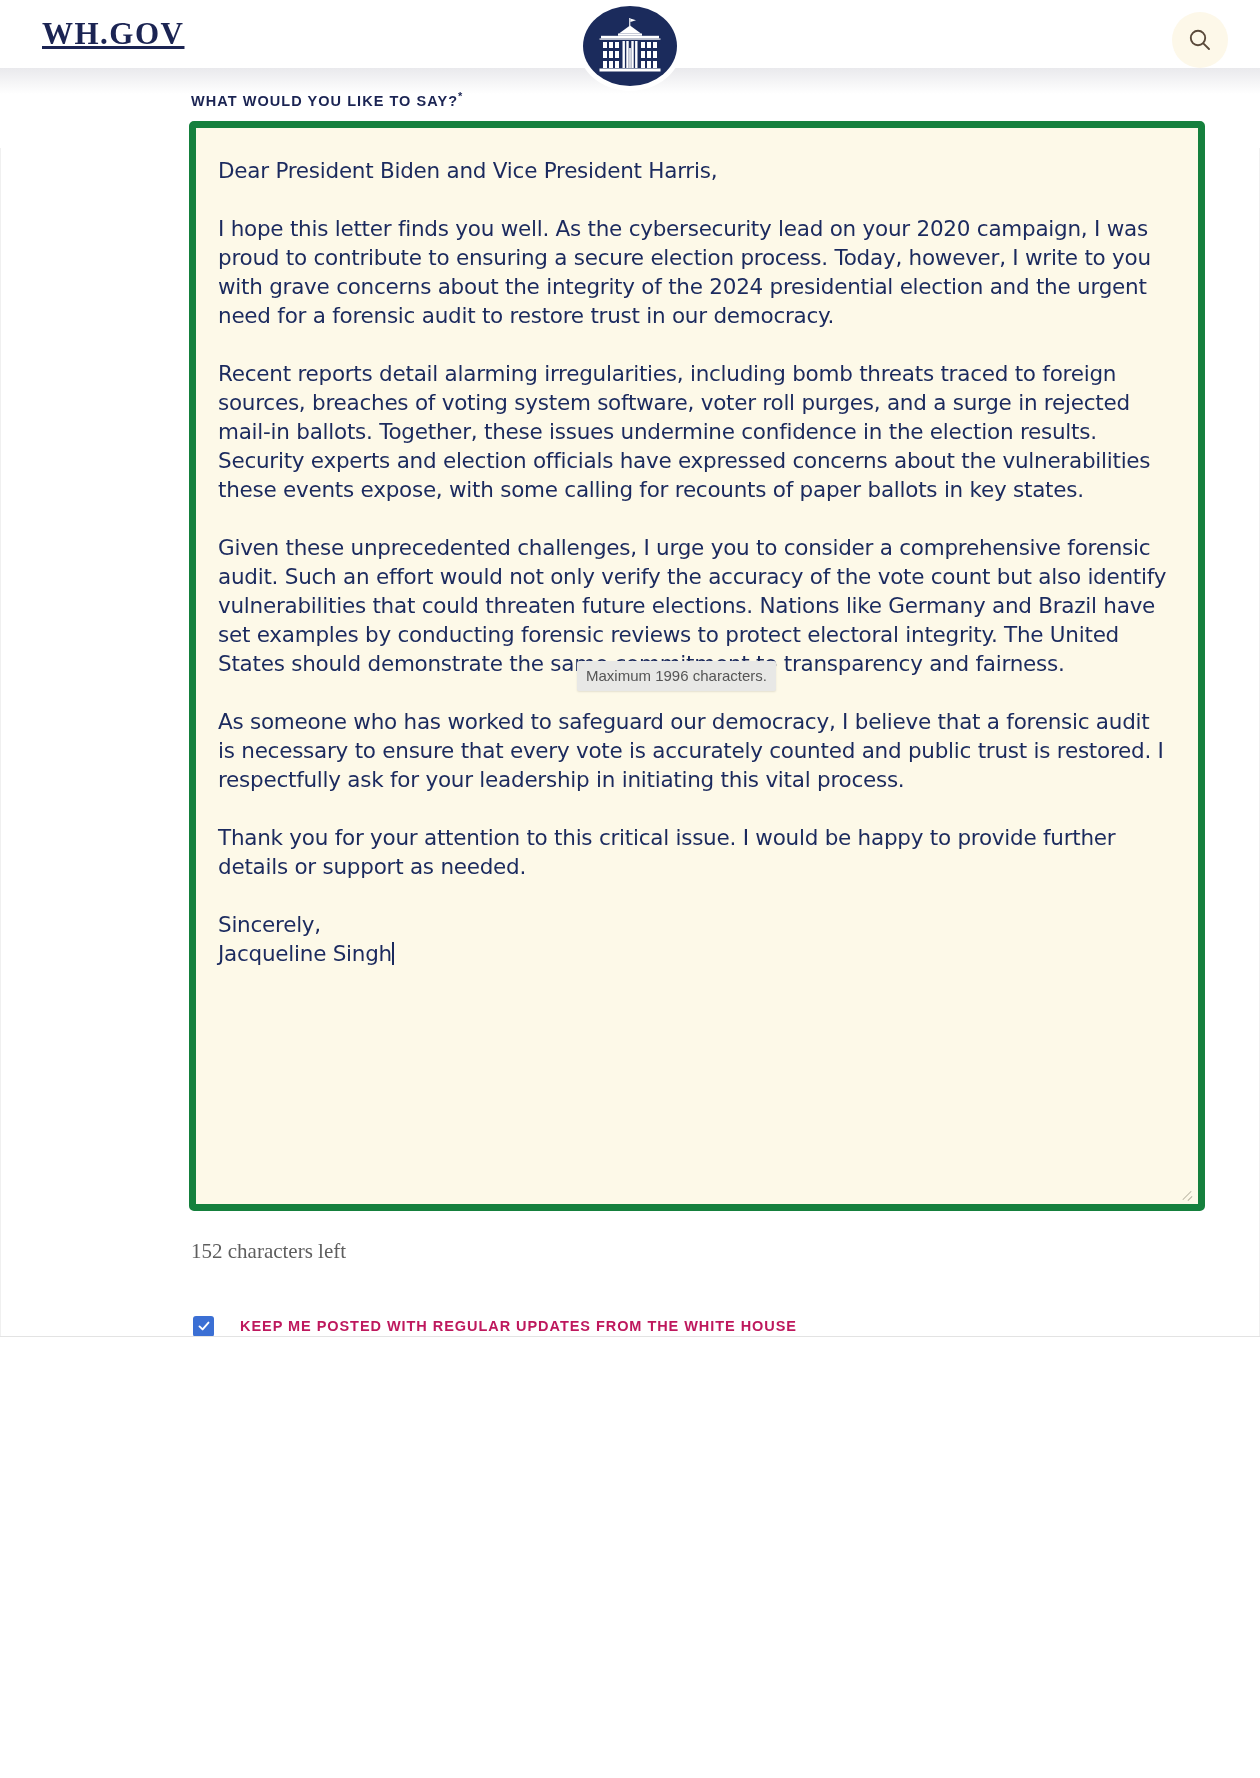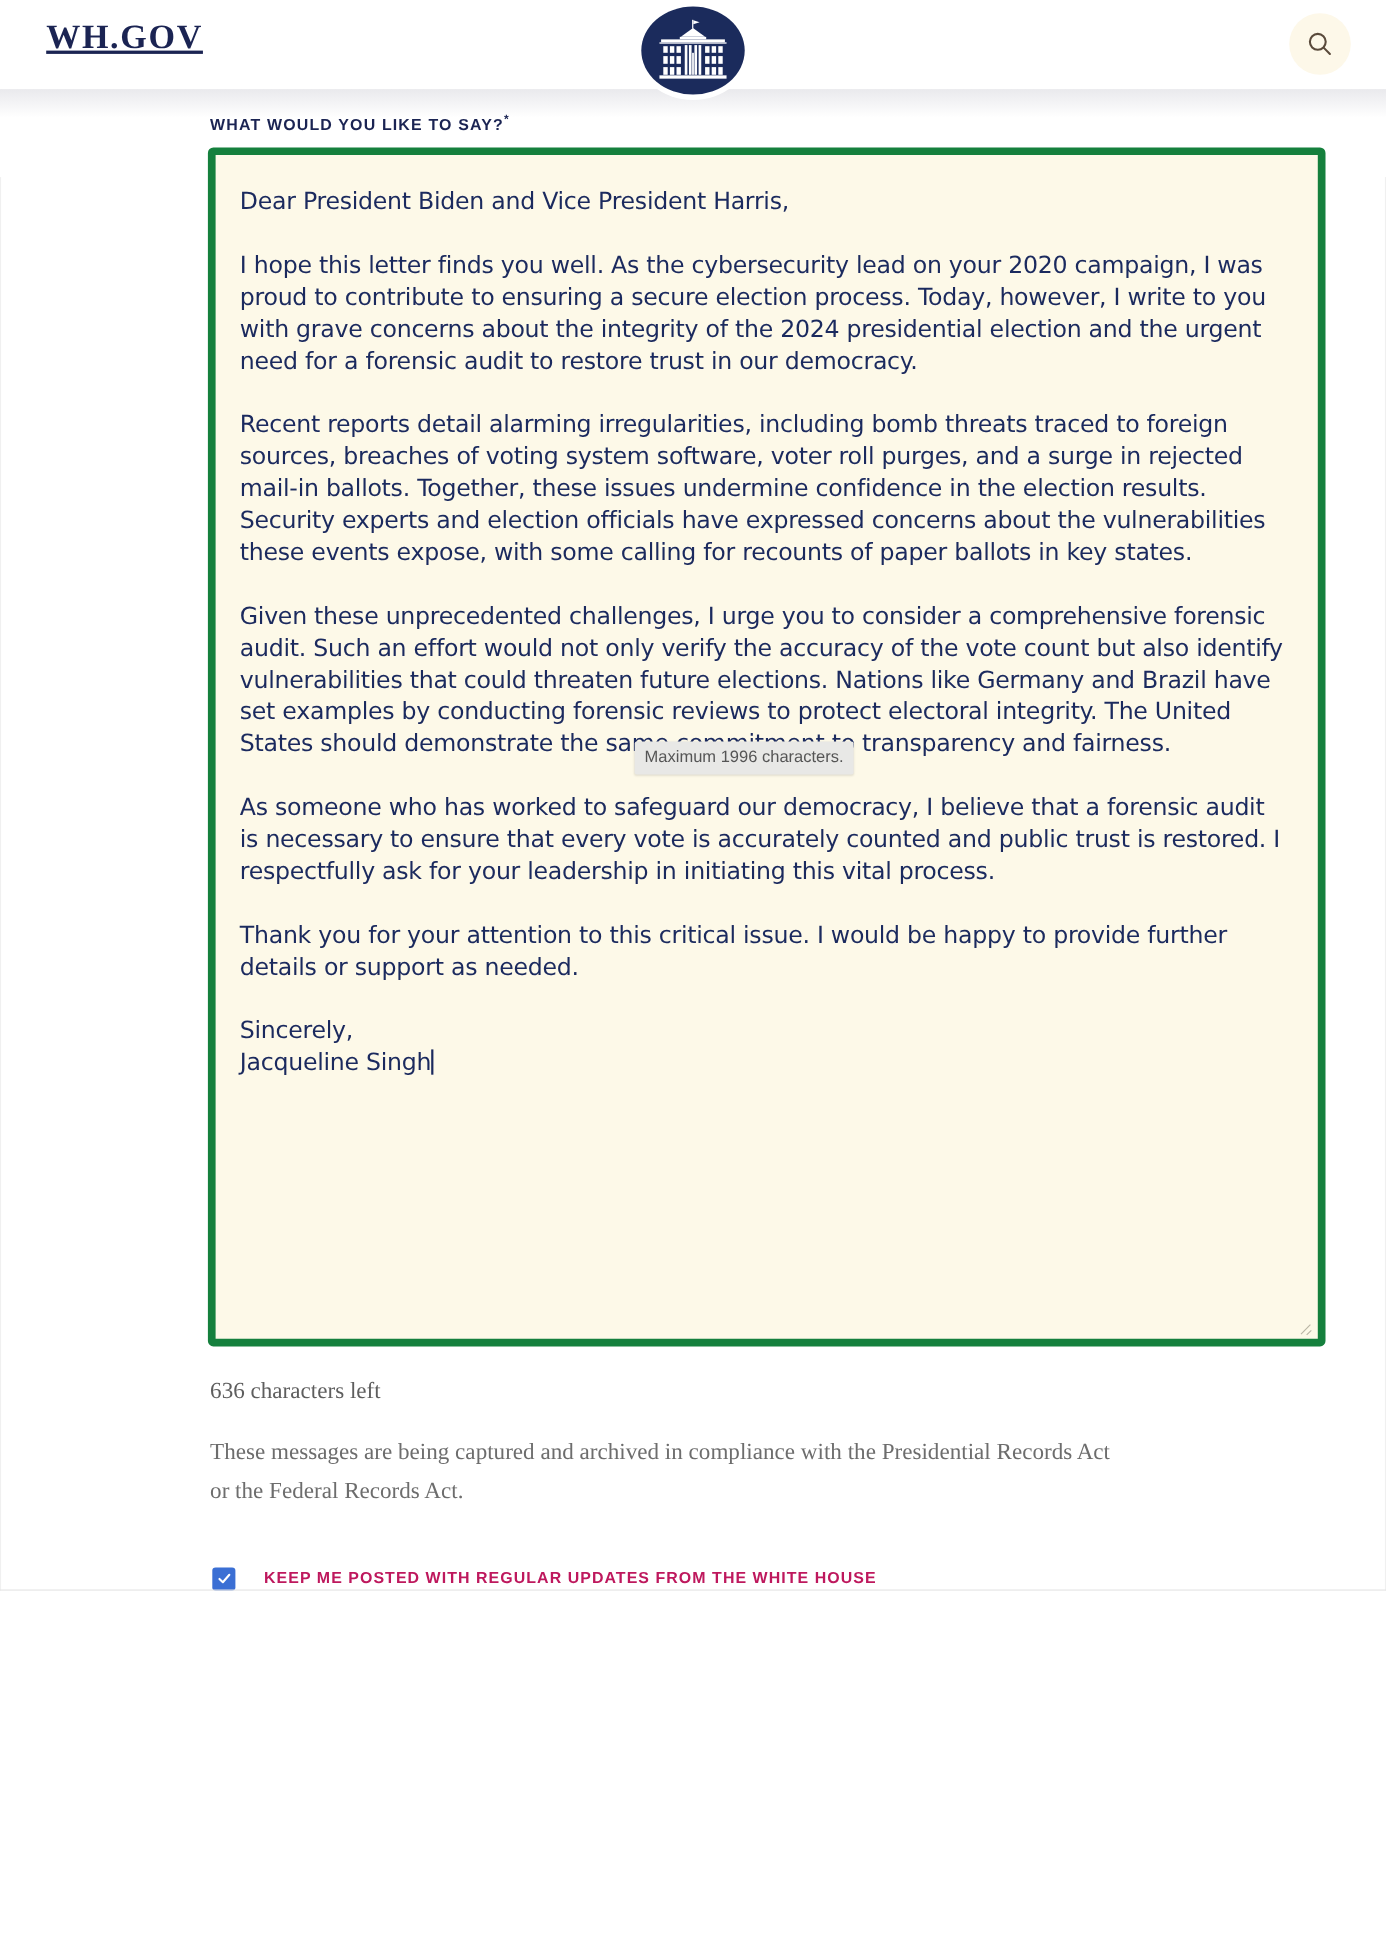--- a/index.html
+++ b/index.html
@@ -77,21 +77,21 @@
     position: absolute;
     left: 0; right: 0; top: 0;
     height: 26px;
     background: linear-gradient(to bottom, rgba(120,120,140,0.16), rgba(255,255,255,0));
     pointer-events: none;
     z-index: 5;
   }
 
   .form-wrap {
     width: 882px;
-    margin: 13px auto;
+    margin: 0 auto;
     padding-top: 22px;
     position: relative;
   }
 
   .field-label {
     font-size: 14.5px;
     font-weight: 700;
     letter-spacing: 1.05px;
     color: #1b2453;
     margin: 0 0 12px 2px;
@@ -335,23 +335,22 @@
 
 Thank you for your attention to this critical issue. I would be happy to provide further details or support as needed.
 
 Sincerely,
 Jacqueline Singh</span><span class="caret"></span></p>
       <div class="resize-handle"></div>
     </div>
 
     <div class="max-tooltip">Maximum 1996 characters.</div>
 
-    <div class="char-count">636 characters left</div>
-
-    <div class="records-note">These messages are being captured and archived in compliance with the Presidential Records Act or the Federal Records Act.</div>
+    <div class="char-count">152 characters left</div>
+
 
     <div class="checkbox-row">
       <span class="cb">
         <svg width="14" height="14" viewBox="0 0 14 14" aria-hidden="true">
           <polyline points="2.5,7.4 5.6,10.4 11.5,3.6" fill="none" stroke="#ffffff" stroke-width="1.9" stroke-linecap="round" stroke-linejoin="round"></polyline>
         </svg>
       </span>
       <label class="cb-label">KEEP ME POSTED WITH REGULAR UPDATES FROM THE WHITE HOUSE</label>
     </div>
 

